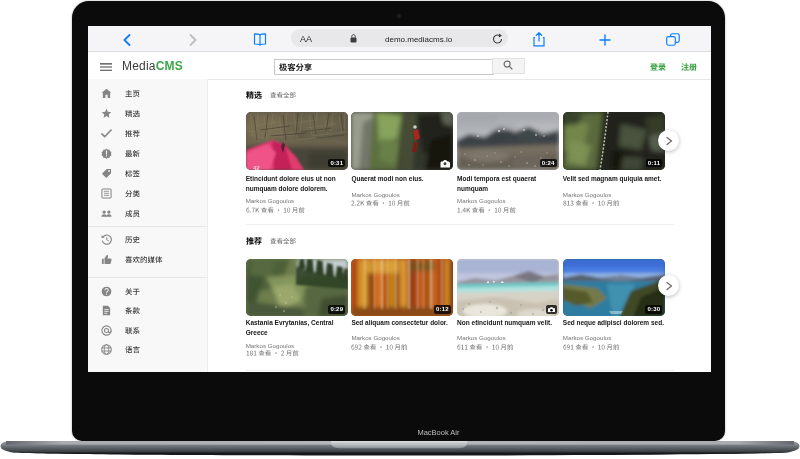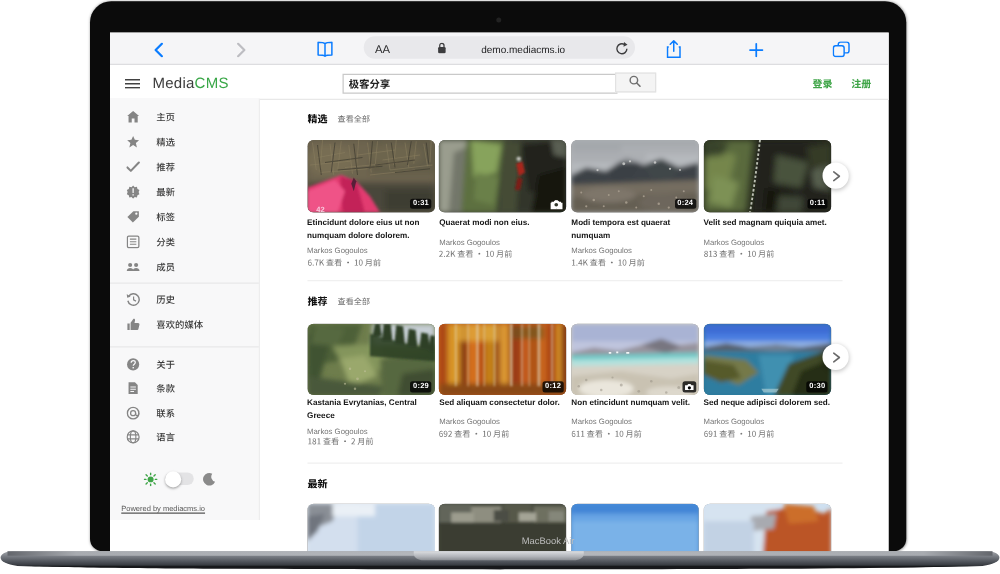--- a/index.html
+++ b/index.html
@@ -3,29 +3,29 @@
 <meta charset="utf-8">
 <style>
   html,body{margin:0;padding:0;background:#fff;}
   #wrap{position:relative;width:800px;height:459px;overflow:hidden;background:#fff;
         font-family:"Liberation Sans",sans-serif;}
   #bezel{position:absolute;left:72px;top:1px;width:653px;height:440px;
          background:#0b0b0b;border-radius:17px 17px 10px 10px;box-shadow:0 0 2px rgba(40,40,40,.45);}
   #cam{position:absolute;left:397px;top:14px;width:4px;height:4px;border-radius:50%;background:#222;}
   #chin{position:absolute;left:72px;top:428px;width:733px;text-align:center;
         color:#bdbdbd;font-size:7.5px;}
-  #screen{position:absolute;left:88px;top:26px;width:623px;height:420px;background:#fff;overflow:hidden;}
+  #screen{position:absolute;left:88px;top:26px;width:623px;height:346px;background:#fff;overflow:hidden;}
   .abs{position:absolute;}
   #tbar{position:absolute;left:0;top:0;width:623px;height:25px;background:#f5f5f7;border-bottom:1px solid #dddde0;}
   #pill{position:absolute;left:203px;top:3px;width:217px;height:18px;border-radius:9px;background:#e8e8eb;}
   #pill .aa{position:absolute;left:9px;top:4.5px;font-size:9px;color:#2c2c2e;}
   #pill .dom{position:absolute;left:66px;top:5.5px;font-size:8px;color:#1c1c1e;margin-left:28px;}
   #mhead{position:absolute;left:0;top:26px;width:623px;height:27px;background:#fff;border-bottom:1px solid #e8e8e8;}
   #logo{position:absolute;left:34px;top:33px;font-size:12px;color:#3c3c3c;letter-spacing:.2px;}
-  #logo b{color:#3aa748;font-weight:400;}
+  #logo b{color:#3aa748;font-weight:700;}
   #sbox{position:absolute;left:186px;top:32.5px;width:218px;height:14px;border:1px solid #c9c9c9;background:#fff;}
   #sbar{position:absolute;left:0;top:53px;width:119px;height:337px;background:#f8f8f9;border-right:1px solid #ededee;}
   .sic{position:absolute;left:12.5px;width:11px;height:11px;}
   .ssep{position:absolute;left:0;width:119px;height:1px;background:#e7e7e9;}
   .thumb{position:absolute;width:102px;height:57.5px;border-radius:5px;overflow:hidden;background:#888;}
   .thumb svg{display:block;}
   .dur{position:absolute;right:2.5px;bottom:2.5px;background:rgba(0,0,0,.78);color:#fff;
        font-size:6px;font-weight:700;padding:1px 2px;border-radius:2px;line-height:6.8px;letter-spacing:.2px;}
   .ttl{position:absolute;white-space:nowrap;font-size:6.5px;font-weight:700;color:#161616;
        line-height:9.4px;}

